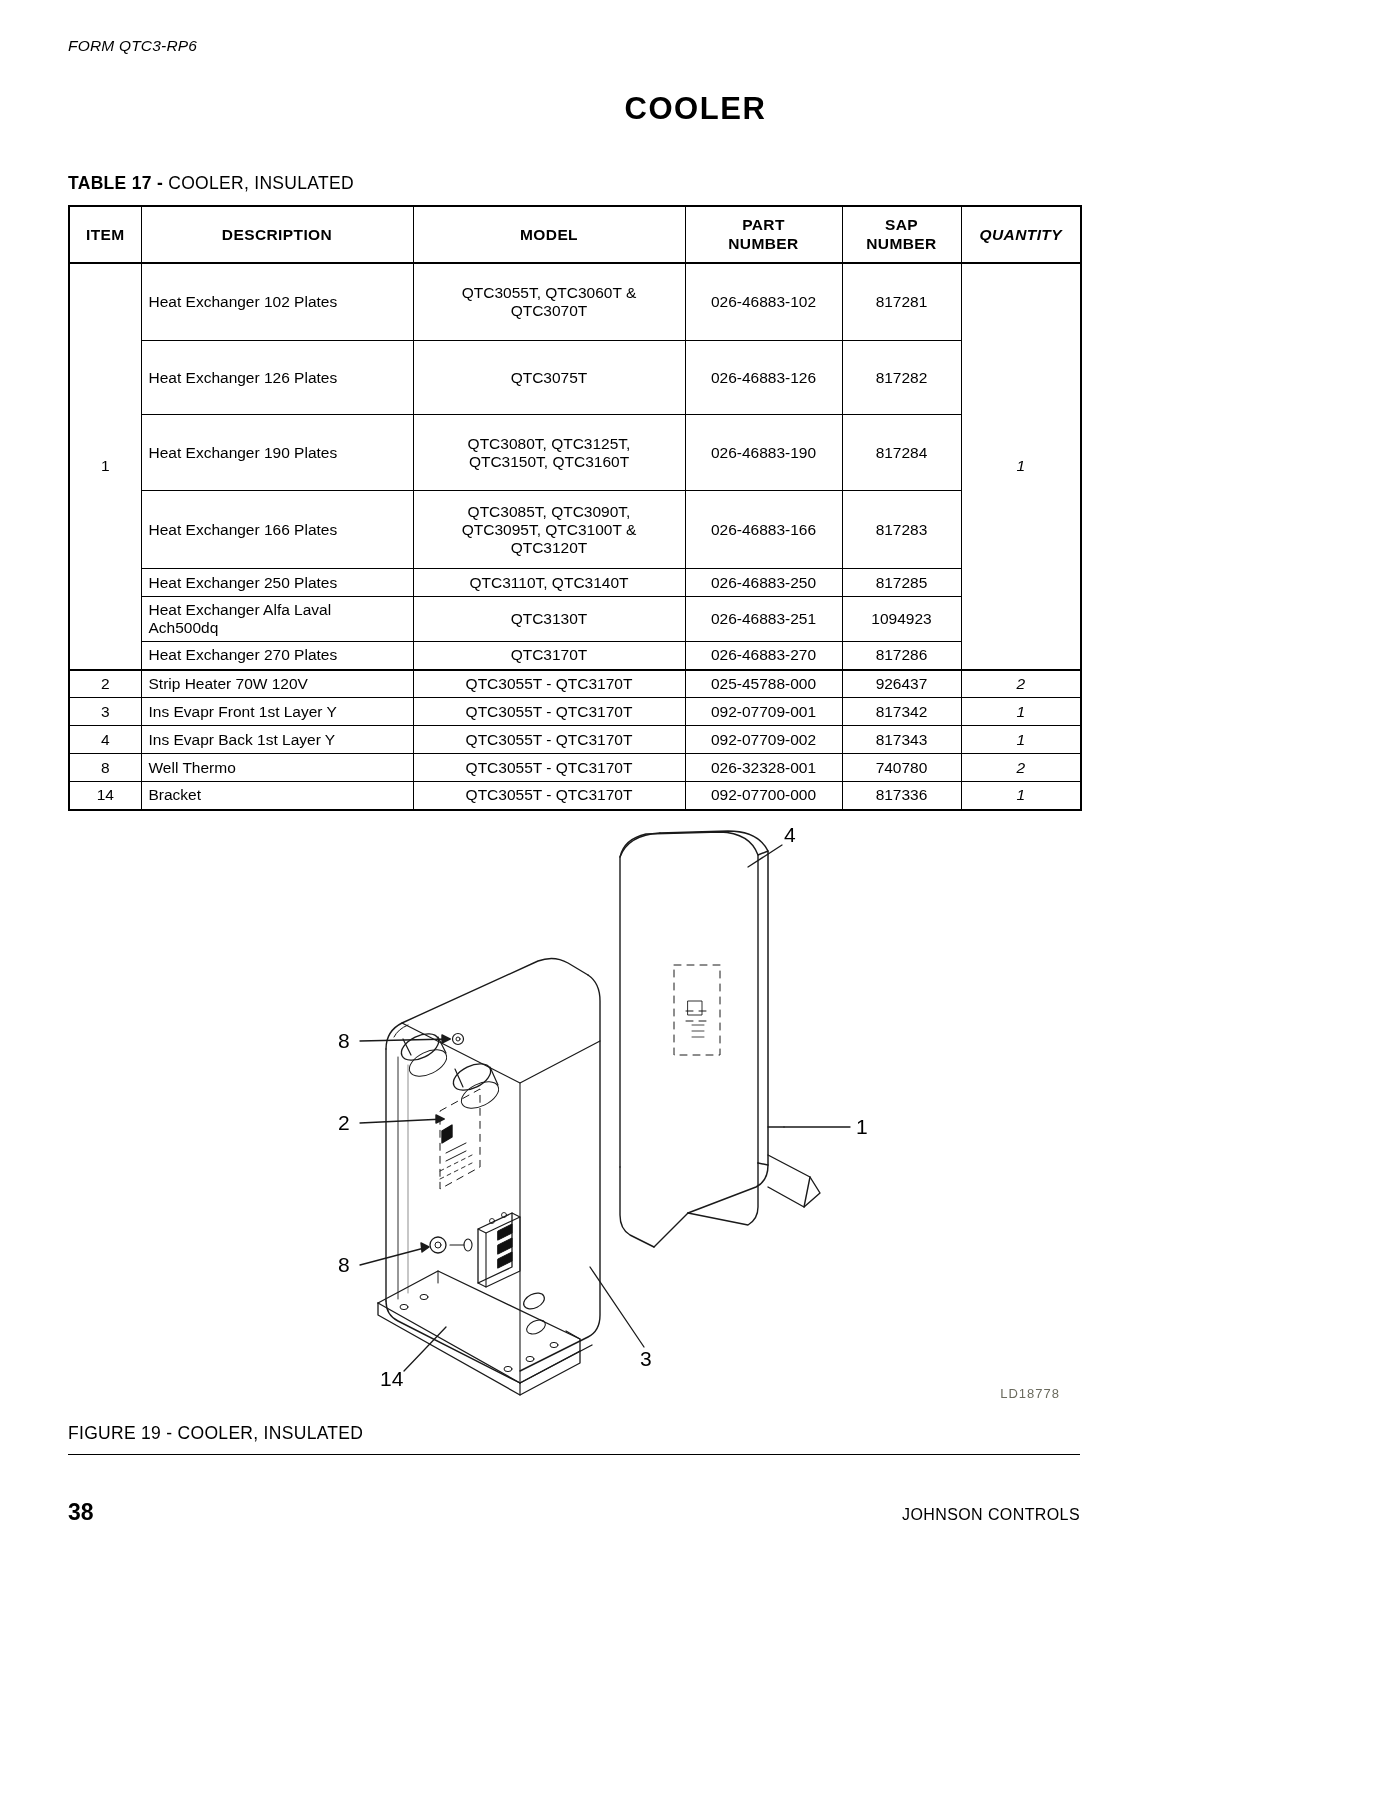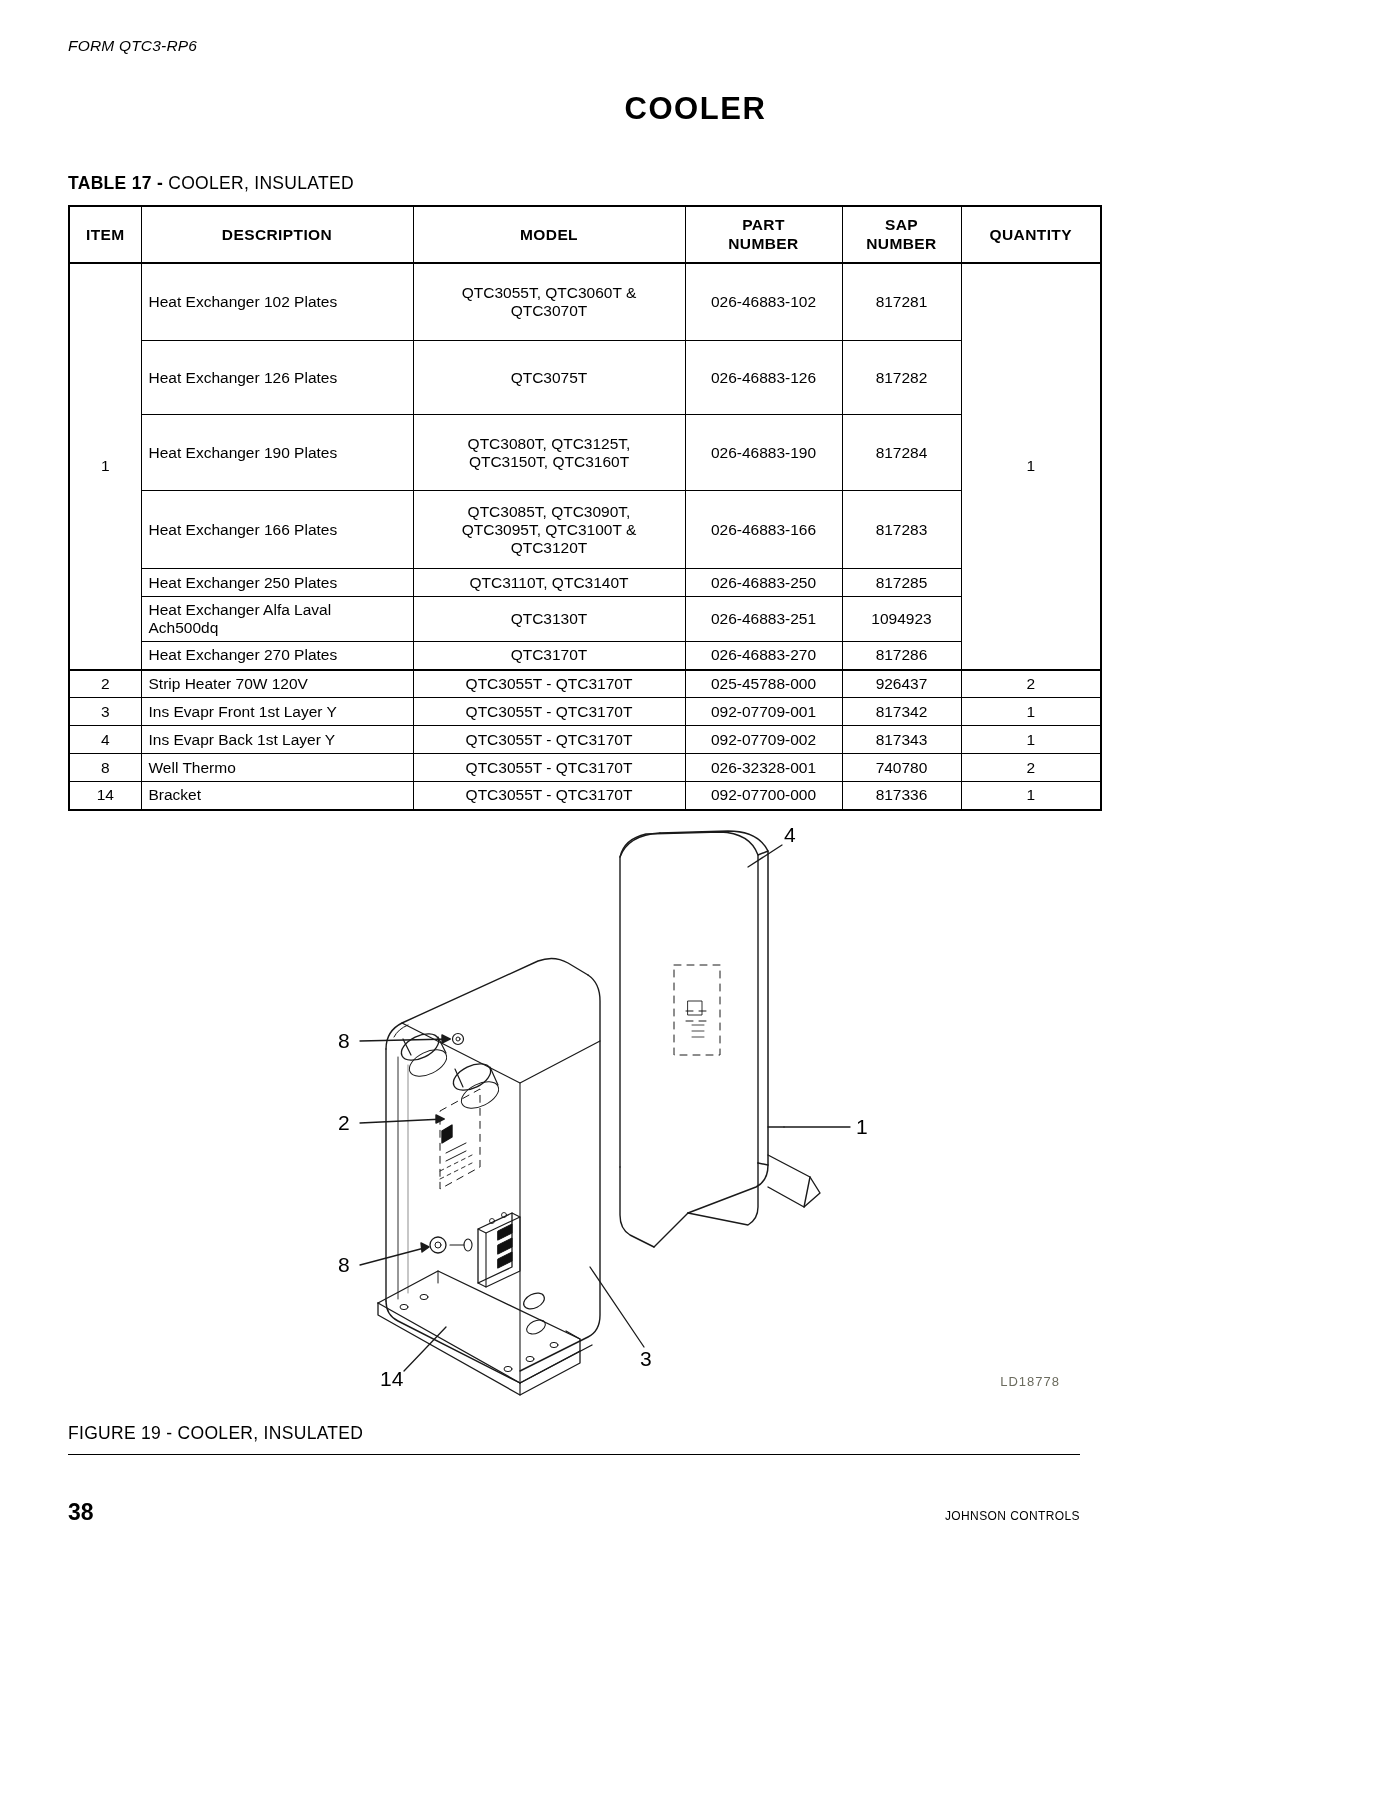--- a/index.html
+++ b/index.html
@@ -68,21 +68,21 @@
     padding: 8px 4px;
     line-height: 1.25;
   }
   table.parts tbody td { font-weight: normal; }
 
   .c-item   { width: 72px;  text-align: center; }
   .c-desc   { width: 272px; text-align: left; padding-left: 12px; }
   .c-model  { width: 272px; text-align: center; }
   .c-part   { width: 157px; text-align: center; margin-left: 48px; }
   .c-sap    { width: 119px; text-align: center; }
-  .c-qty    { width: 140px; text-align: center; }
+  .c-qty    { width: 120px; text-align: center; font-style: italic; }
 
   .thick-top { border-top: 2px solid #000 !important; }
   .outer-l { border-left: 2px solid #000 !important; }
   .outer-r { border-right: 2px solid #000 !important; }
   .outer-t { border-top: 2px solid #000 !important; }
   .outer-b { border-bottom: 2px solid #000 !important; }
 
   .tall-a { height: 78px; }
   .tall-b { height: 74px; }
   .tall-c { height: 76px; }
@@ -94,21 +94,21 @@
     position: relative;
     width: 1012px;
     height: 600px;
     margin-top: 4px;
   }
   .figure-svg { display: block; }
 
   .drawing-ref {
     position: absolute;
     right: 20px;
-    bottom: 26px;
+    bottom: 14px;
     font-size: 13px;
     color: #6b6b5e;
     letter-spacing: 1px;
     font-family: "Liberation Sans", sans-serif;
   }
 
   .figure-caption {
     margin-top: 8px;
     font-size: 17.5px;
     letter-spacing: 0.3px;
@@ -124,21 +124,21 @@
 
   
   .doc-footer {
     width: 1012px;
     margin-top: 44px;
     display: flex;
     align-items: baseline;
     justify-content: space-between;
   }
   .page-number { font-size: 23px; font-weight: bold; }
-  .company { font-size: 12px; letter-spacing: 0.4px; }
+  .company { font-size: 16px; letter-spacing: 0.4px; }
 </style>
 </head>
 <body>
 
 <div class="page">
 
   <div class="doc-header">
     <div>FORM QTC3-RP6</div>
   </div>
 

